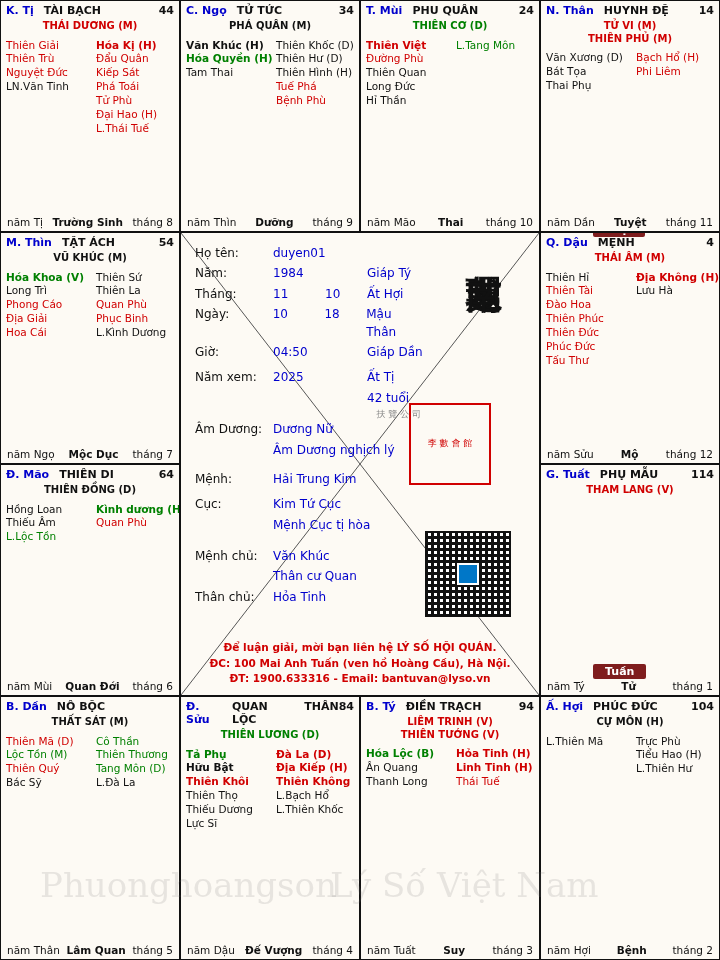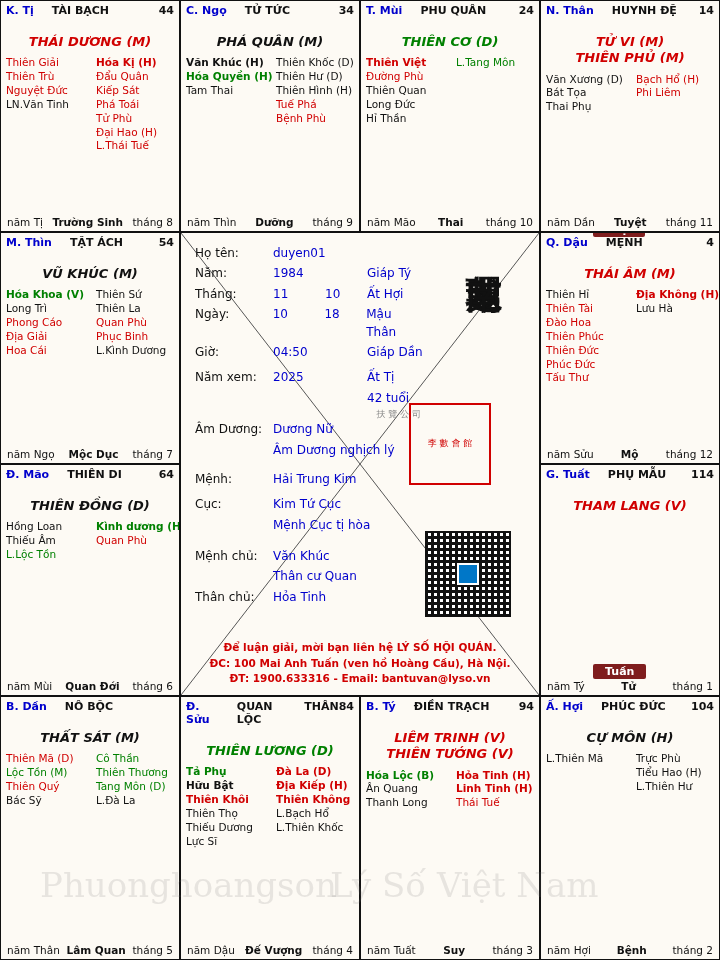--- a/index.html
+++ b/index.html
@@ -23,26 +23,25 @@
     position:relative;
     border:1px solid #111;
     box-sizing:border-box;
     padding:3px 5px;
     overflow:hidden;
     background:transparent;
   }
   
   .phdr{display:flex;align-items:baseline;font-size:11px;font-weight:bold;}
   .phdr .cung{color:#0000cc;}
-  .phdr .cungname{color:#111;margin-left:18px;}
+  .phdr .cungname{color:#111;margin-left:10px;}
   .phdr .num{margin-left:auto;color:#111;}
   .maintitle{
-    text-align:center;font-weight:bold;font-size:13px;margin-top:17px;color:#d00000;
+    text-align:center;font-weight:bold;font-size:10px;margin-top:3px;color:#d00000;
     line-height:1.25;
-    font-style:italic;
   }
   .stars{
     display:flex;gap:12px;margin-top:6px;
   }
   .col{flex:1;min-width:0;}
   .st{line-height:1.32;font-size:10.5px;white-space:nowrap;}
   .red{color:#d00000;}
   .green{color:#008000;}
   .black{color:#111;}
   .bold{font-weight:bold;}

